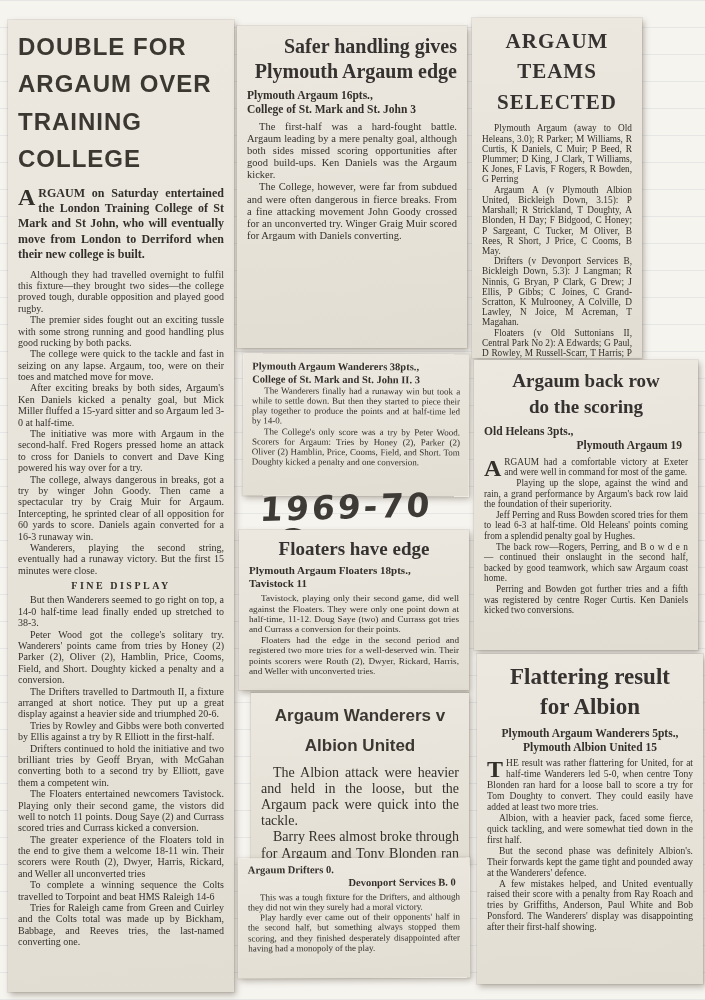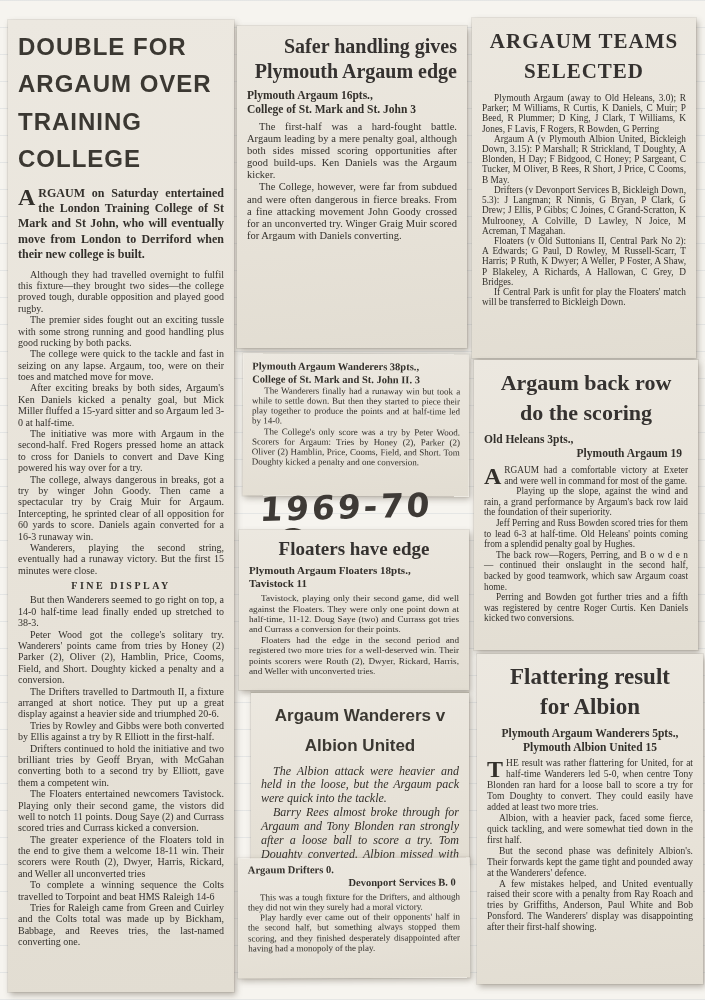--- a/index.html
+++ b/index.html
@@ -52,35 +52,35 @@
 
   #clip-floaters{left:239px;top:530px;width:230px;height:160px;}
   #clip-floaters .headline{font-size:19px;line-height:1.2;text-align:center;margin-bottom:3px;}
   #clip-floaters .scoreline{text-align:left;font-size:11px;}
   #clip-floaters .body p{font-size:9.2px;line-height:1.13;}
   #clip-floaters .scores{margin-bottom:3px;}
 
   #clip-albion-box{left:251px;top:692px;width:218px;height:170px;border-top:1px solid rgba(90,85,75,0.35);}
   #clip-albion-box .headline{font-family:"Liberation Sans",sans-serif;font-weight:bold;font-size:17px;
     line-height:1.75;text-align:center;color:#3b3832;margin-bottom:4px;}
-  #clip-albion-box .body p{font-size:12px;line-height:1.16;font-style:italic;}
+  #clip-albion-box .body p{font-size:14px;line-height:1.16;}
 
   #clip-drifters{left:238px;top:858px;width:232px;height:120px;transform:rotate(-0.25deg);padding:6px 10px;}
   #clip-drifters .scoreline{font-size:10.5px;}
   #clip-drifters .score-right{text-align:right;padding-right:4px;}
   #clip-drifters .body p{font-size:9px;line-height:1.12;}
   #clip-drifters .scores{margin-bottom:3px;}
 
   
-  #clip-teams{left:472px;top:18px;width:224px;height:340px;}
+  #clip-teams{left:472px;top:18px;width:170px;height:340px;}
   #clip-teams .headline{font-size:21px;line-height:1.45;text-align:center;letter-spacing:1px;margin-bottom:6px;}
   #clip-teams .body p{font-size:9.3px;line-height:1.1;}
 
   #clip-backrow{left:474px;top:360px;width:224px;height:290px;}
-  #clip-backrow .headline{font-size:22px;line-height:1.35;text-align:center;margin-bottom:6px;}
+  #clip-backrow .headline{font-size:19px;line-height:1.35;text-align:center;margin-bottom:6px;}
   #clip-backrow .scores{margin-bottom:4px;}
   #clip-backrow .score-right{text-align:right;padding-right:6px;}
   #clip-backrow .body p{font-size:9.3px;line-height:1.14;}
 
   #clip-flattering{left:477px;top:654px;width:226px;height:330px;}
   #clip-flattering .headline{font-size:23px;line-height:1.3;text-align:center;margin-bottom:5px;}
   #clip-flattering .scoreline{text-align:center;font-size:11.5px;}
   #clip-flattering .scores{margin-bottom:4px;}
   #clip-flattering .body p{font-size:9.5px;line-height:1.15;}
 </style>

